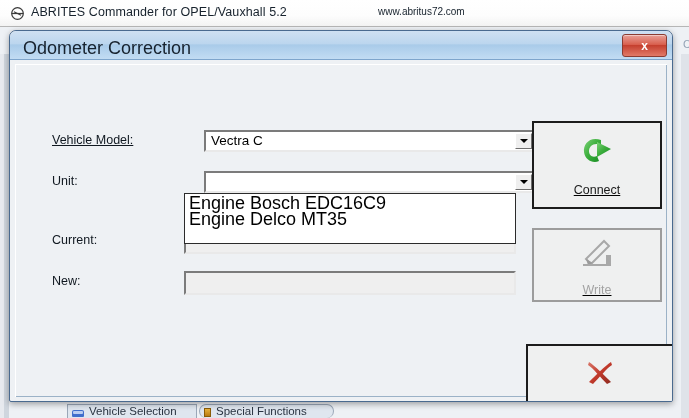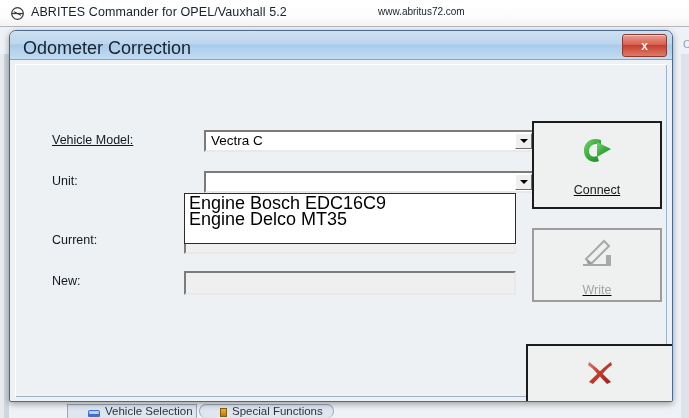--- a/index.html
+++ b/index.html
@@ -92,21 +92,21 @@
   .bg-tab {
     position: absolute;
     top: 0;
     height: 14px;
     background: #dfe6ef;
     border: 1px solid #9aa7b8;
     border-bottom: none;
     box-sizing: border-box;
     display: flex;
     align-items: flex-end;
-    padding-left: 20px;
+    padding-left: 4px;
     gap: 5px;
   }
   .bg-tab .tab-label {
     font-size: 11.5px;
     color: #2a3441;
     white-space: nowrap;
     line-height: 13px;
   }
   #bg-tab-vehicle { left: 58px; width: 130px; }
   #bg-tab-special { left: 190px; width: 135px; border-radius: 7px; }

